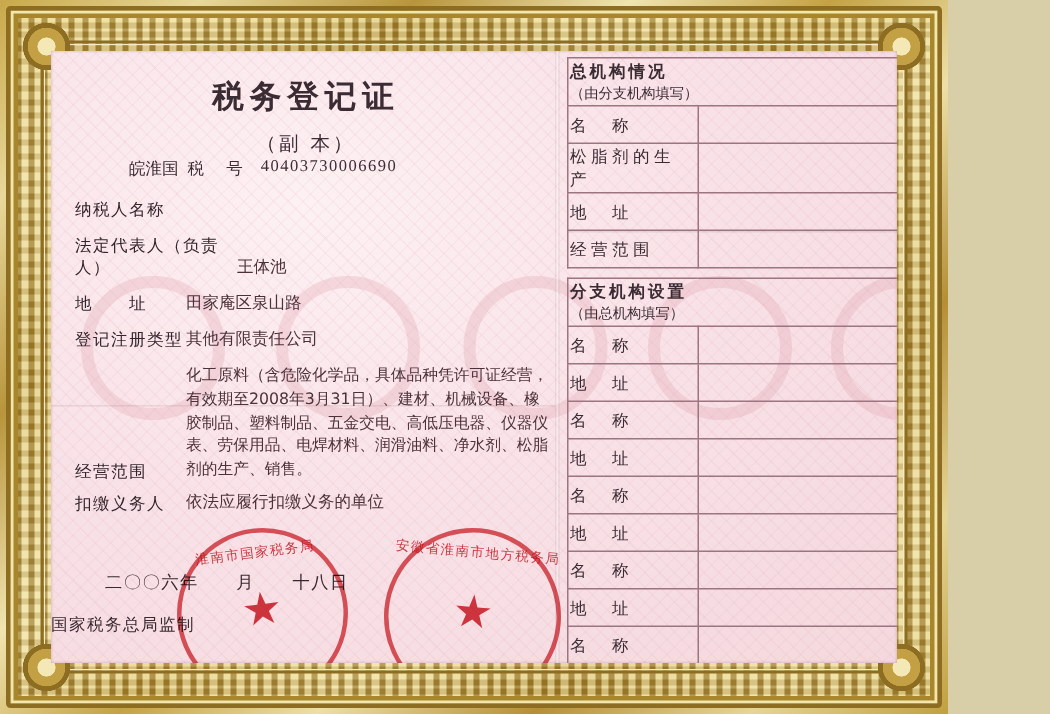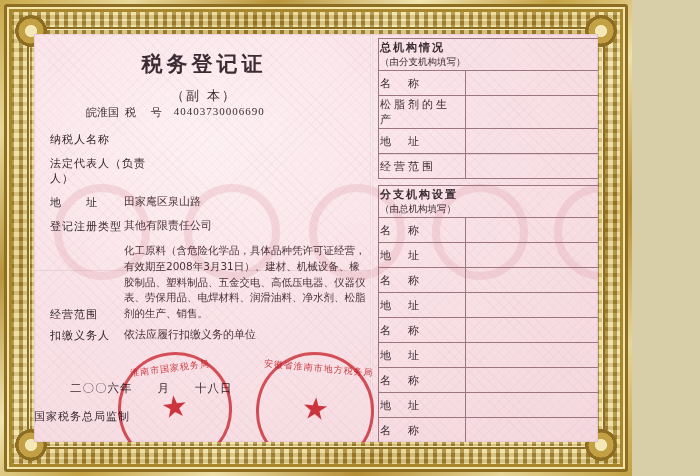--- a/index.html
+++ b/index.html
@@ -190,20 +190,21 @@
       </div>
 
       <div class="fields">
 
         <div class="row">
           <div class="lbl">纳税人名称</div>
         </div>
 
         <div class="row">
           <div class="lbl" style="width:108px;">法定代表人（负责人）</div>
+          <div class="val handwrite">王体池</div>
         </div>
 
         <div class="row">
           <div class="lbl">地　　址</div>
           <div class="val handwrite">田家庵区泉山路</div>
         </div>
 
         <div class="row">
           <div class="lbl">登记注册类型</div>
           <div class="val handwrite">其他有限责任公司</div>

